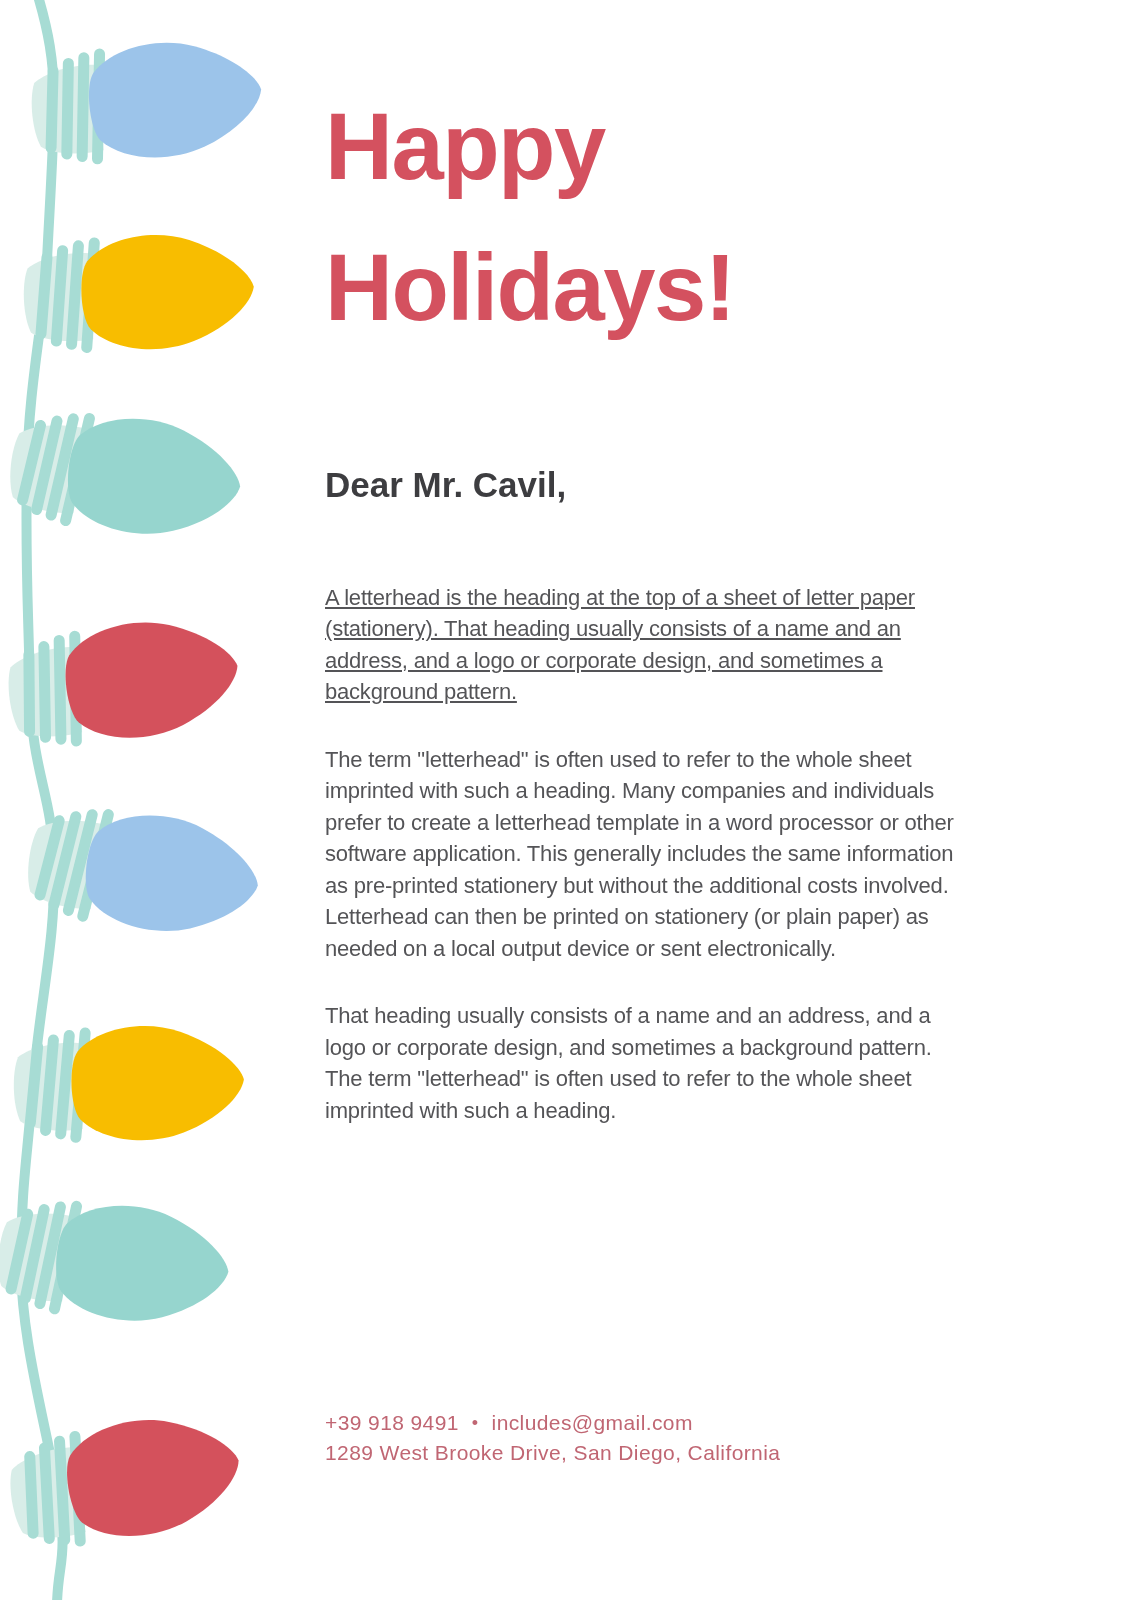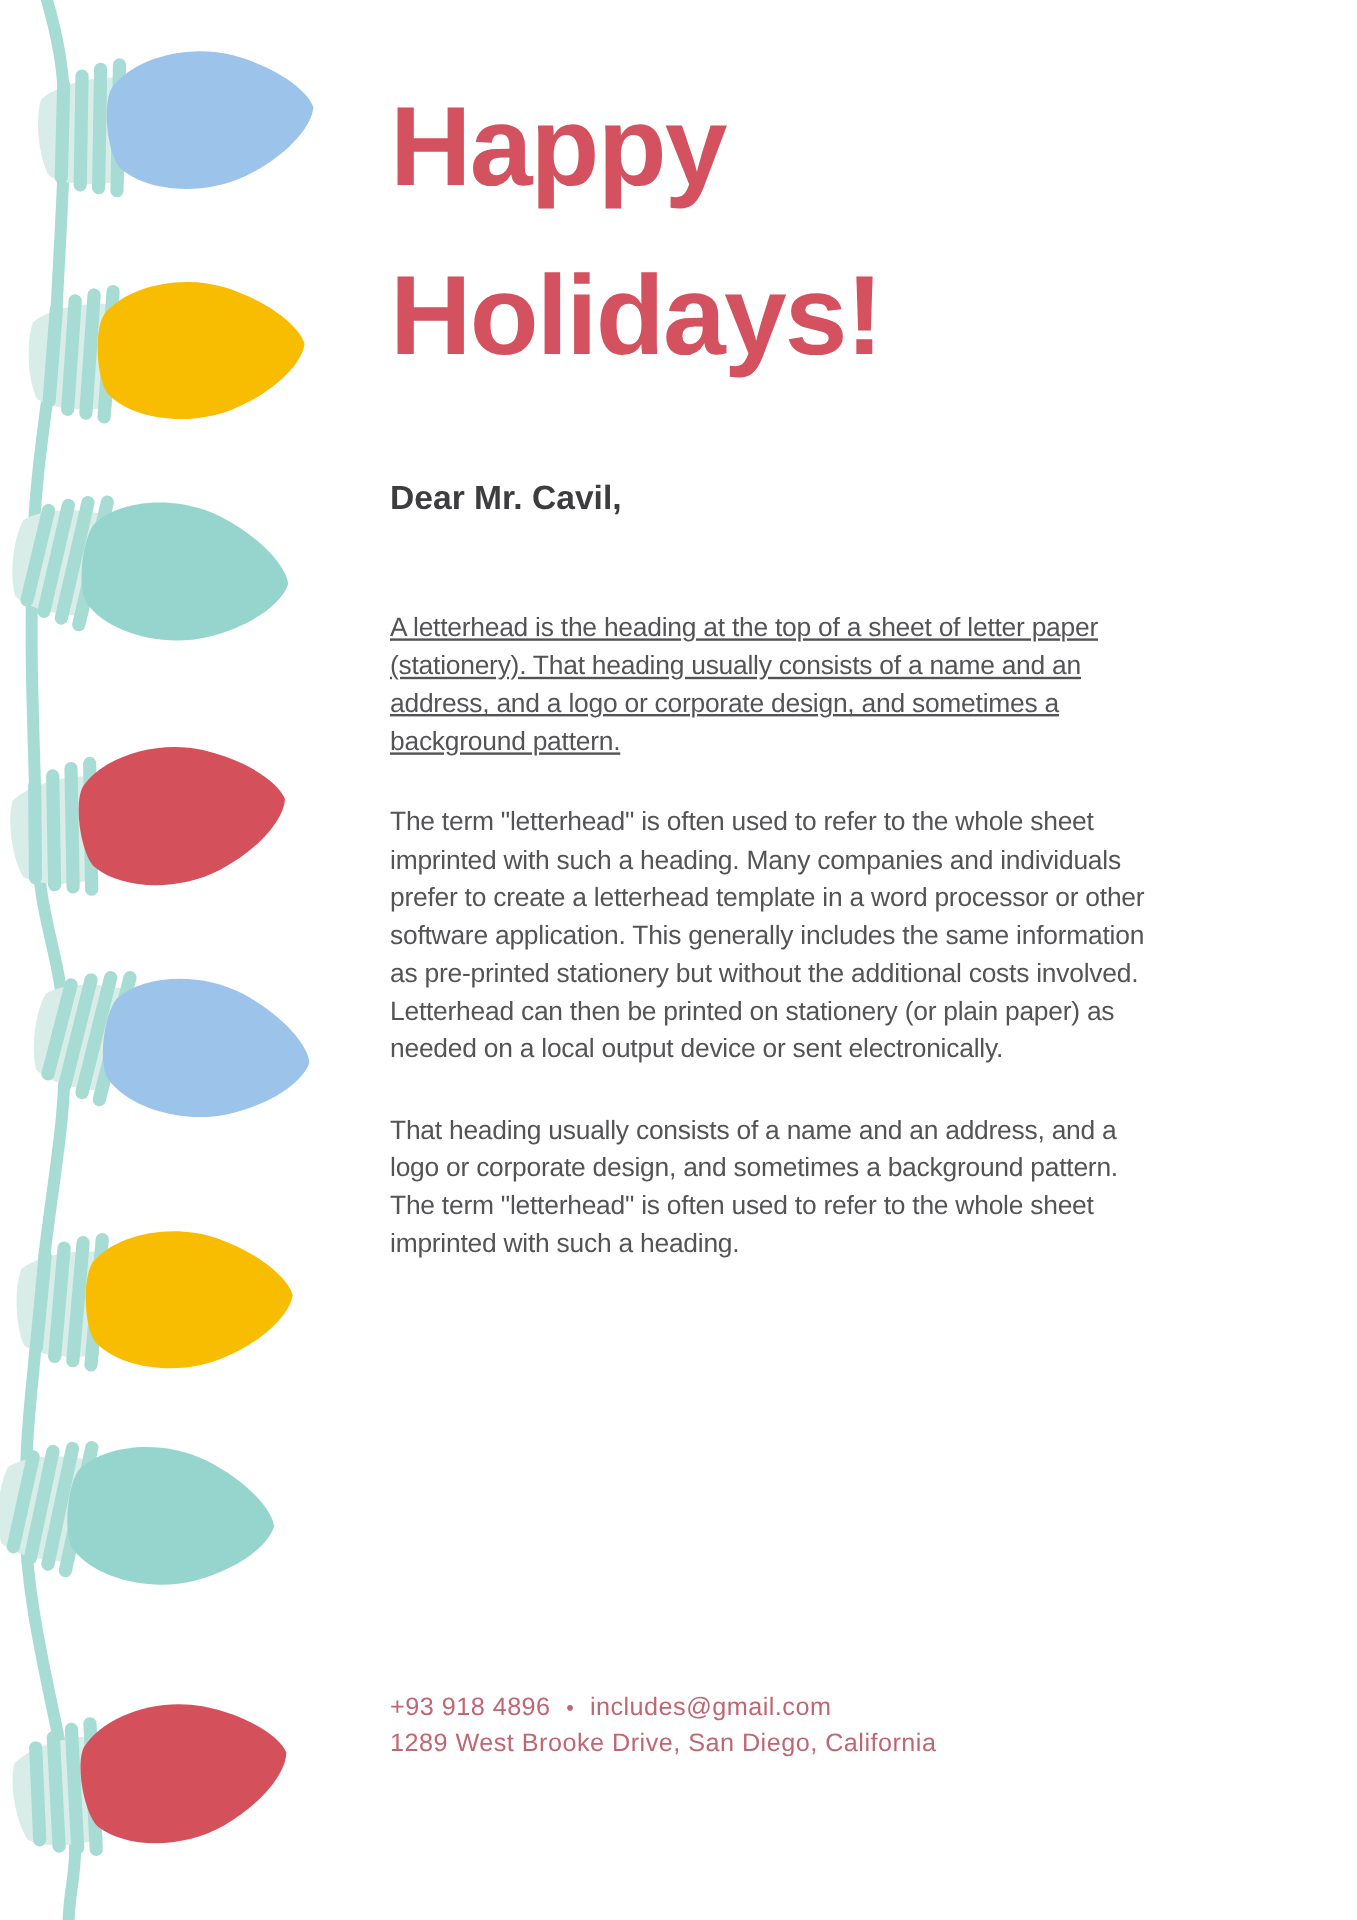--- a/index.html
+++ b/index.html
@@ -13,32 +13,32 @@
   .page{position:absolute;inset:0;}
 
   
   .lights-svg{position:absolute;left:0;top:0;}
 
   
   .content{
     position:absolute;left:325px;top:0;width:778px;
   }
   .page-title{
-    margin:0;padding-top:51px;
+    margin:0;padding-top:76px;
     font-weight:700;
     font-size:94px;
     line-height:1.5;
     letter-spacing:-1.5px;
     color:var(--accent,#d4515f);
     white-space:pre-line;
   }
   .greeting{
-    margin:64px 0 0 0;
+    margin:104px 0 0 0;
     font-weight:700;
-    font-size:28px;
+    font-size:35px;
     line-height:1.3;
     color:var(--dark-text,#3d3d40);
   }
   .body-para{
     margin:36px 0 0 0;
     font-size:22px;
     line-height:31.5px;
     letter-spacing:-0.2px;
     color:var(--body-text,#545457);
     white-space:pre-line;
@@ -108,20 +108,20 @@
 Letterhead can then be printed on stationery (or plain paper) as
 needed on a local output device or sent electronically.</p>
     <p class="body-para">That heading usually consists of a name and an address, and a
 logo or corporate design, and sometimes a background pattern.
 The term "letterhead" is often used to refer to the whole sheet
 imprinted with such a heading.</p>
   </div>
 
   <div class="footer">
     <div class="footer-line1">
-      <span>+93 918 4896</span>
+      <span>+39 918 9491</span>
       <span class="dot">•</span>
       <span>includes@gmail.com</span>
     </div>
     <div>1289 West Brooke Drive, San Diego, California</div>
   </div>
 
 </div>
 
 </body></html>

